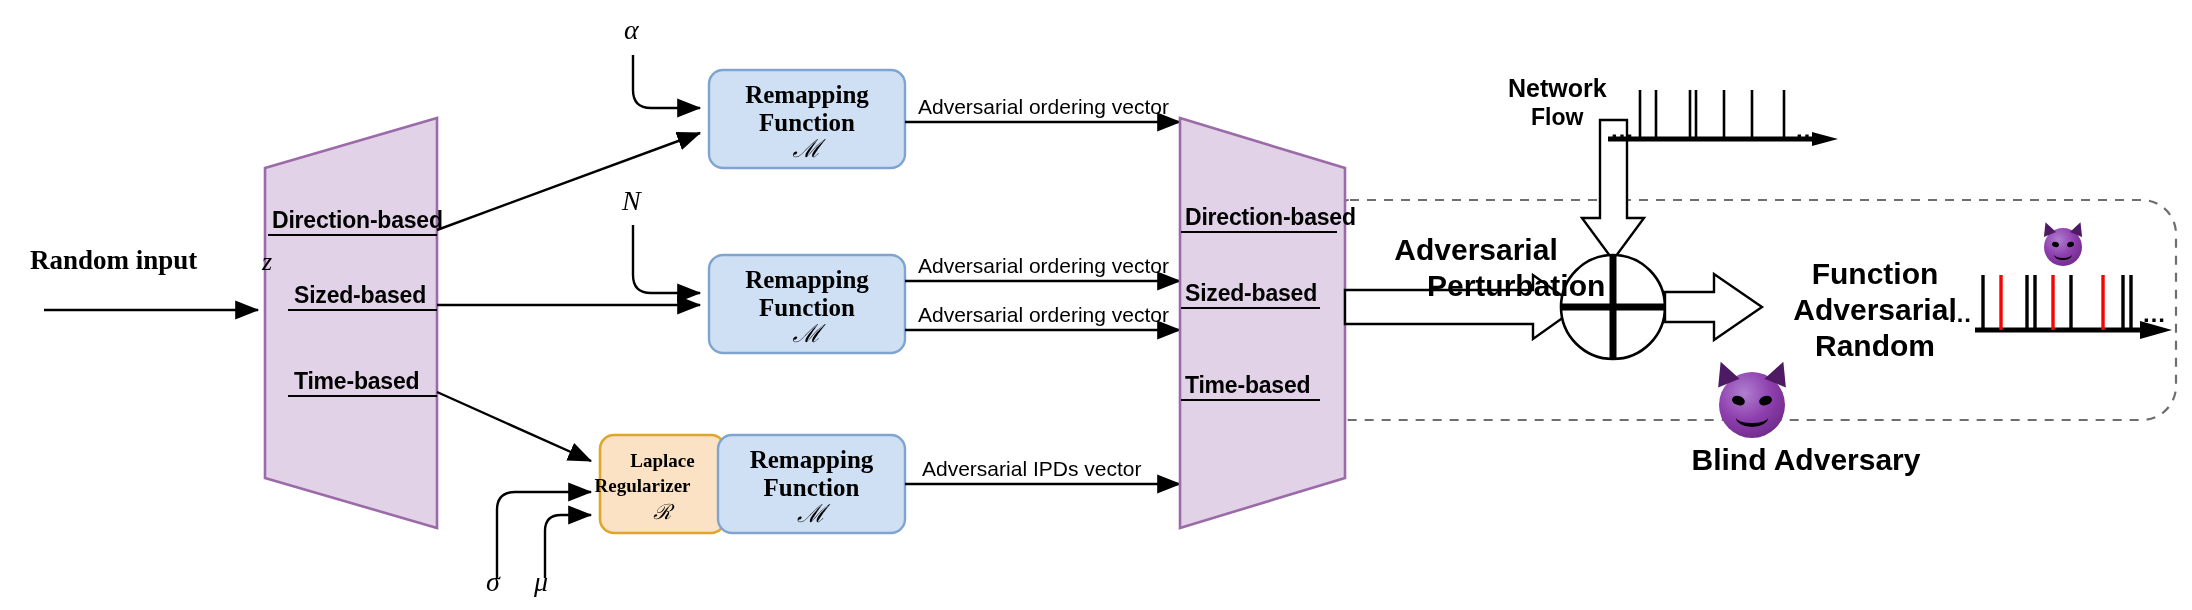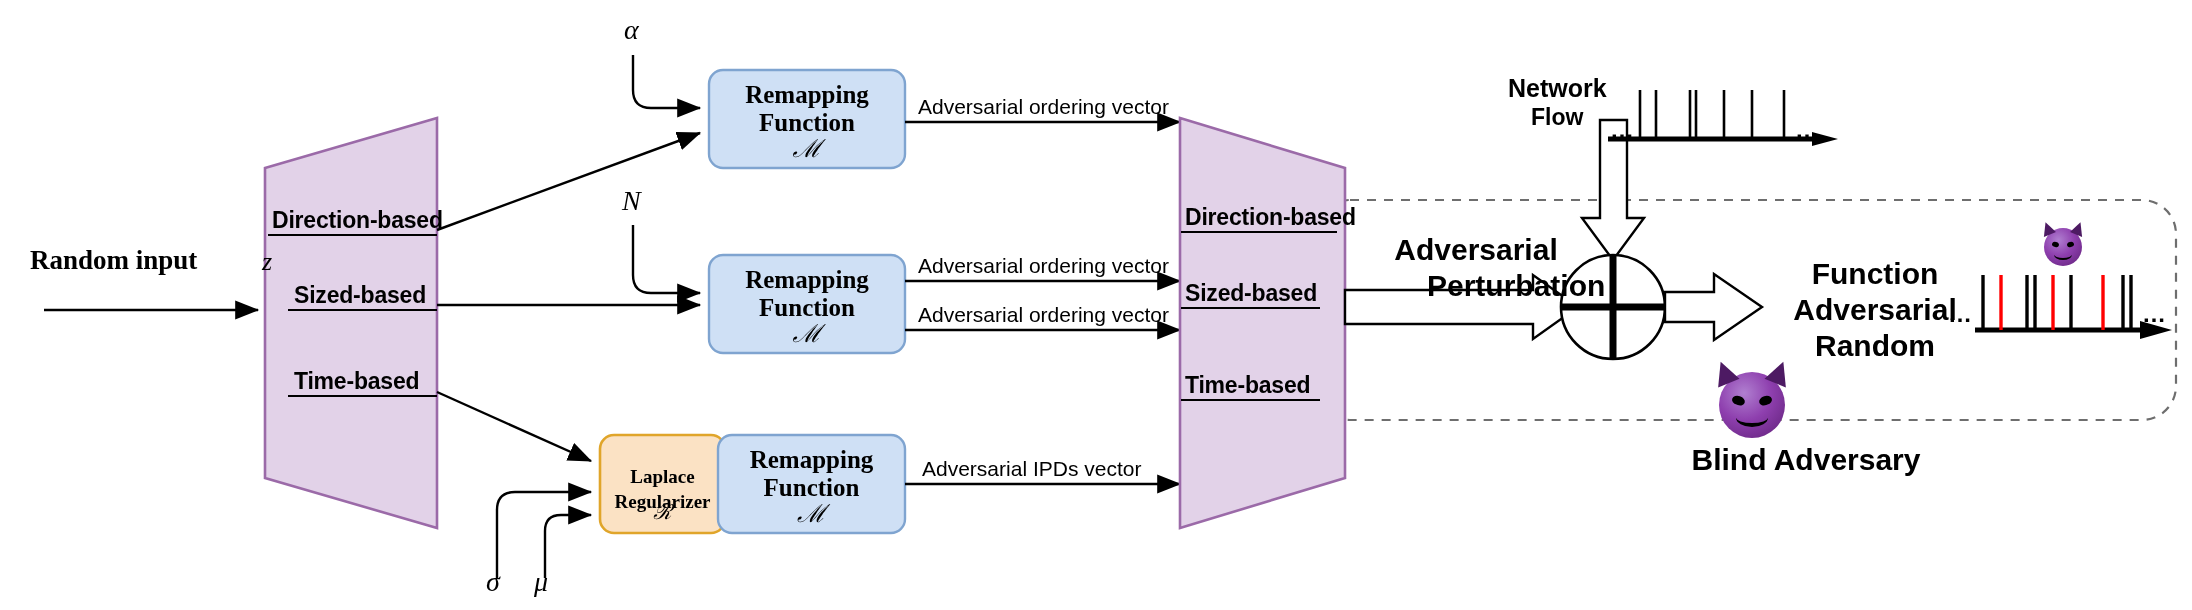--- a/index.html
+++ b/index.html
@@ -21,21 +21,21 @@
   .t-randomz{left:262px;top:247px;font-size:26px;}
 
   .mode-lbl{font-size:23px;font-family:"Liberation Sans",sans-serif;font-weight:bold;letter-spacing:-.2px;}
 
   .box-title{font-size:25px;line-height:30px;text-align:center;}
 
   .edge-lbl{font-size:21px;font-family:"Liberation Sans",sans-serif;}
 
   .greek{font-family:"Liberation Serif",serif;font-style:italic;font-size:28px;}
 
-  .lap-txt{font-size:19px;line-height:25px;text-align:center;font-family:"Liberation Serif",serif;font-weight:bold;margin-top:16px;}
+  .lap-txt{font-size:19px;line-height:25px;text-align:center;font-family:"Liberation Serif",serif;font-weight:bold;}
 
   .big-bold{font-family:"Liberation Sans",sans-serif;font-weight:bold;font-size:30px;line-height:36px;text-align:center;}
 
   .emoji{position:absolute;}
   .devil{
     border-radius:50%;
     background:radial-gradient(circle at 38% 32%, #b07fd0 0%, #8e3fae 45%, #5e1f76 100%);
     position:relative;
   }
   .horn{position:absolute;width:0;height:0;border-style:solid;}
@@ -150,21 +150,21 @@
 
   <div class="lbl serif-bold box-title" style="left:709px;top:80px;width:196px;">Remapping</div>
   <div class="lbl serif-bold box-title" style="left:709px;top:108px;width:196px;">Function</div>
   <div class="lbl ital box-title" style="left:709px;top:134px;width:196px;">ℳ</div>
 
   <div class="lbl serif-bold box-title" style="left:709px;top:265px;width:196px;">Remapping</div>
   <div class="lbl serif-bold box-title" style="left:709px;top:293px;width:196px;">Function</div>
   <div class="lbl ital box-title" style="left:709px;top:319px;width:196px;">ℳ</div>
 
   <div class="lbl lap-txt" style="left:600px;top:448px;width:125px;">Laplace</div>
-  <div class="lbl lap-txt" style="left:600px;top:473px;width:125px;">Regularizer</div>
+  <div class="lbl lap-txt" style="left:580px;top:473px;width:125px;">Regularizer</div>
   <div class="lbl ital" style="left:600px;top:497px;width:125px;text-align:center;font-size:21px;">ℛ</div>
 
   <div class="lbl serif-bold box-title" style="left:718px;top:445px;width:187px;">Remapping</div>
   <div class="lbl serif-bold box-title" style="left:718px;top:473px;width:187px;">Function</div>
   <div class="lbl ital box-title" style="left:718px;top:499px;width:187px;">ℳ</div>
 
   <div class="lbl edge-lbl" style="left:918px;top:95px;">Adversarial ordering vector</div>
   <div class="lbl edge-lbl" style="left:918px;top:254px;">Adversarial ordering vector</div>
   <div class="lbl edge-lbl" style="left:918px;top:303px;">Adversarial ordering vector</div>
   <div class="lbl edge-lbl" style="left:922px;top:457px;">Adversarial IPDs vector</div>

